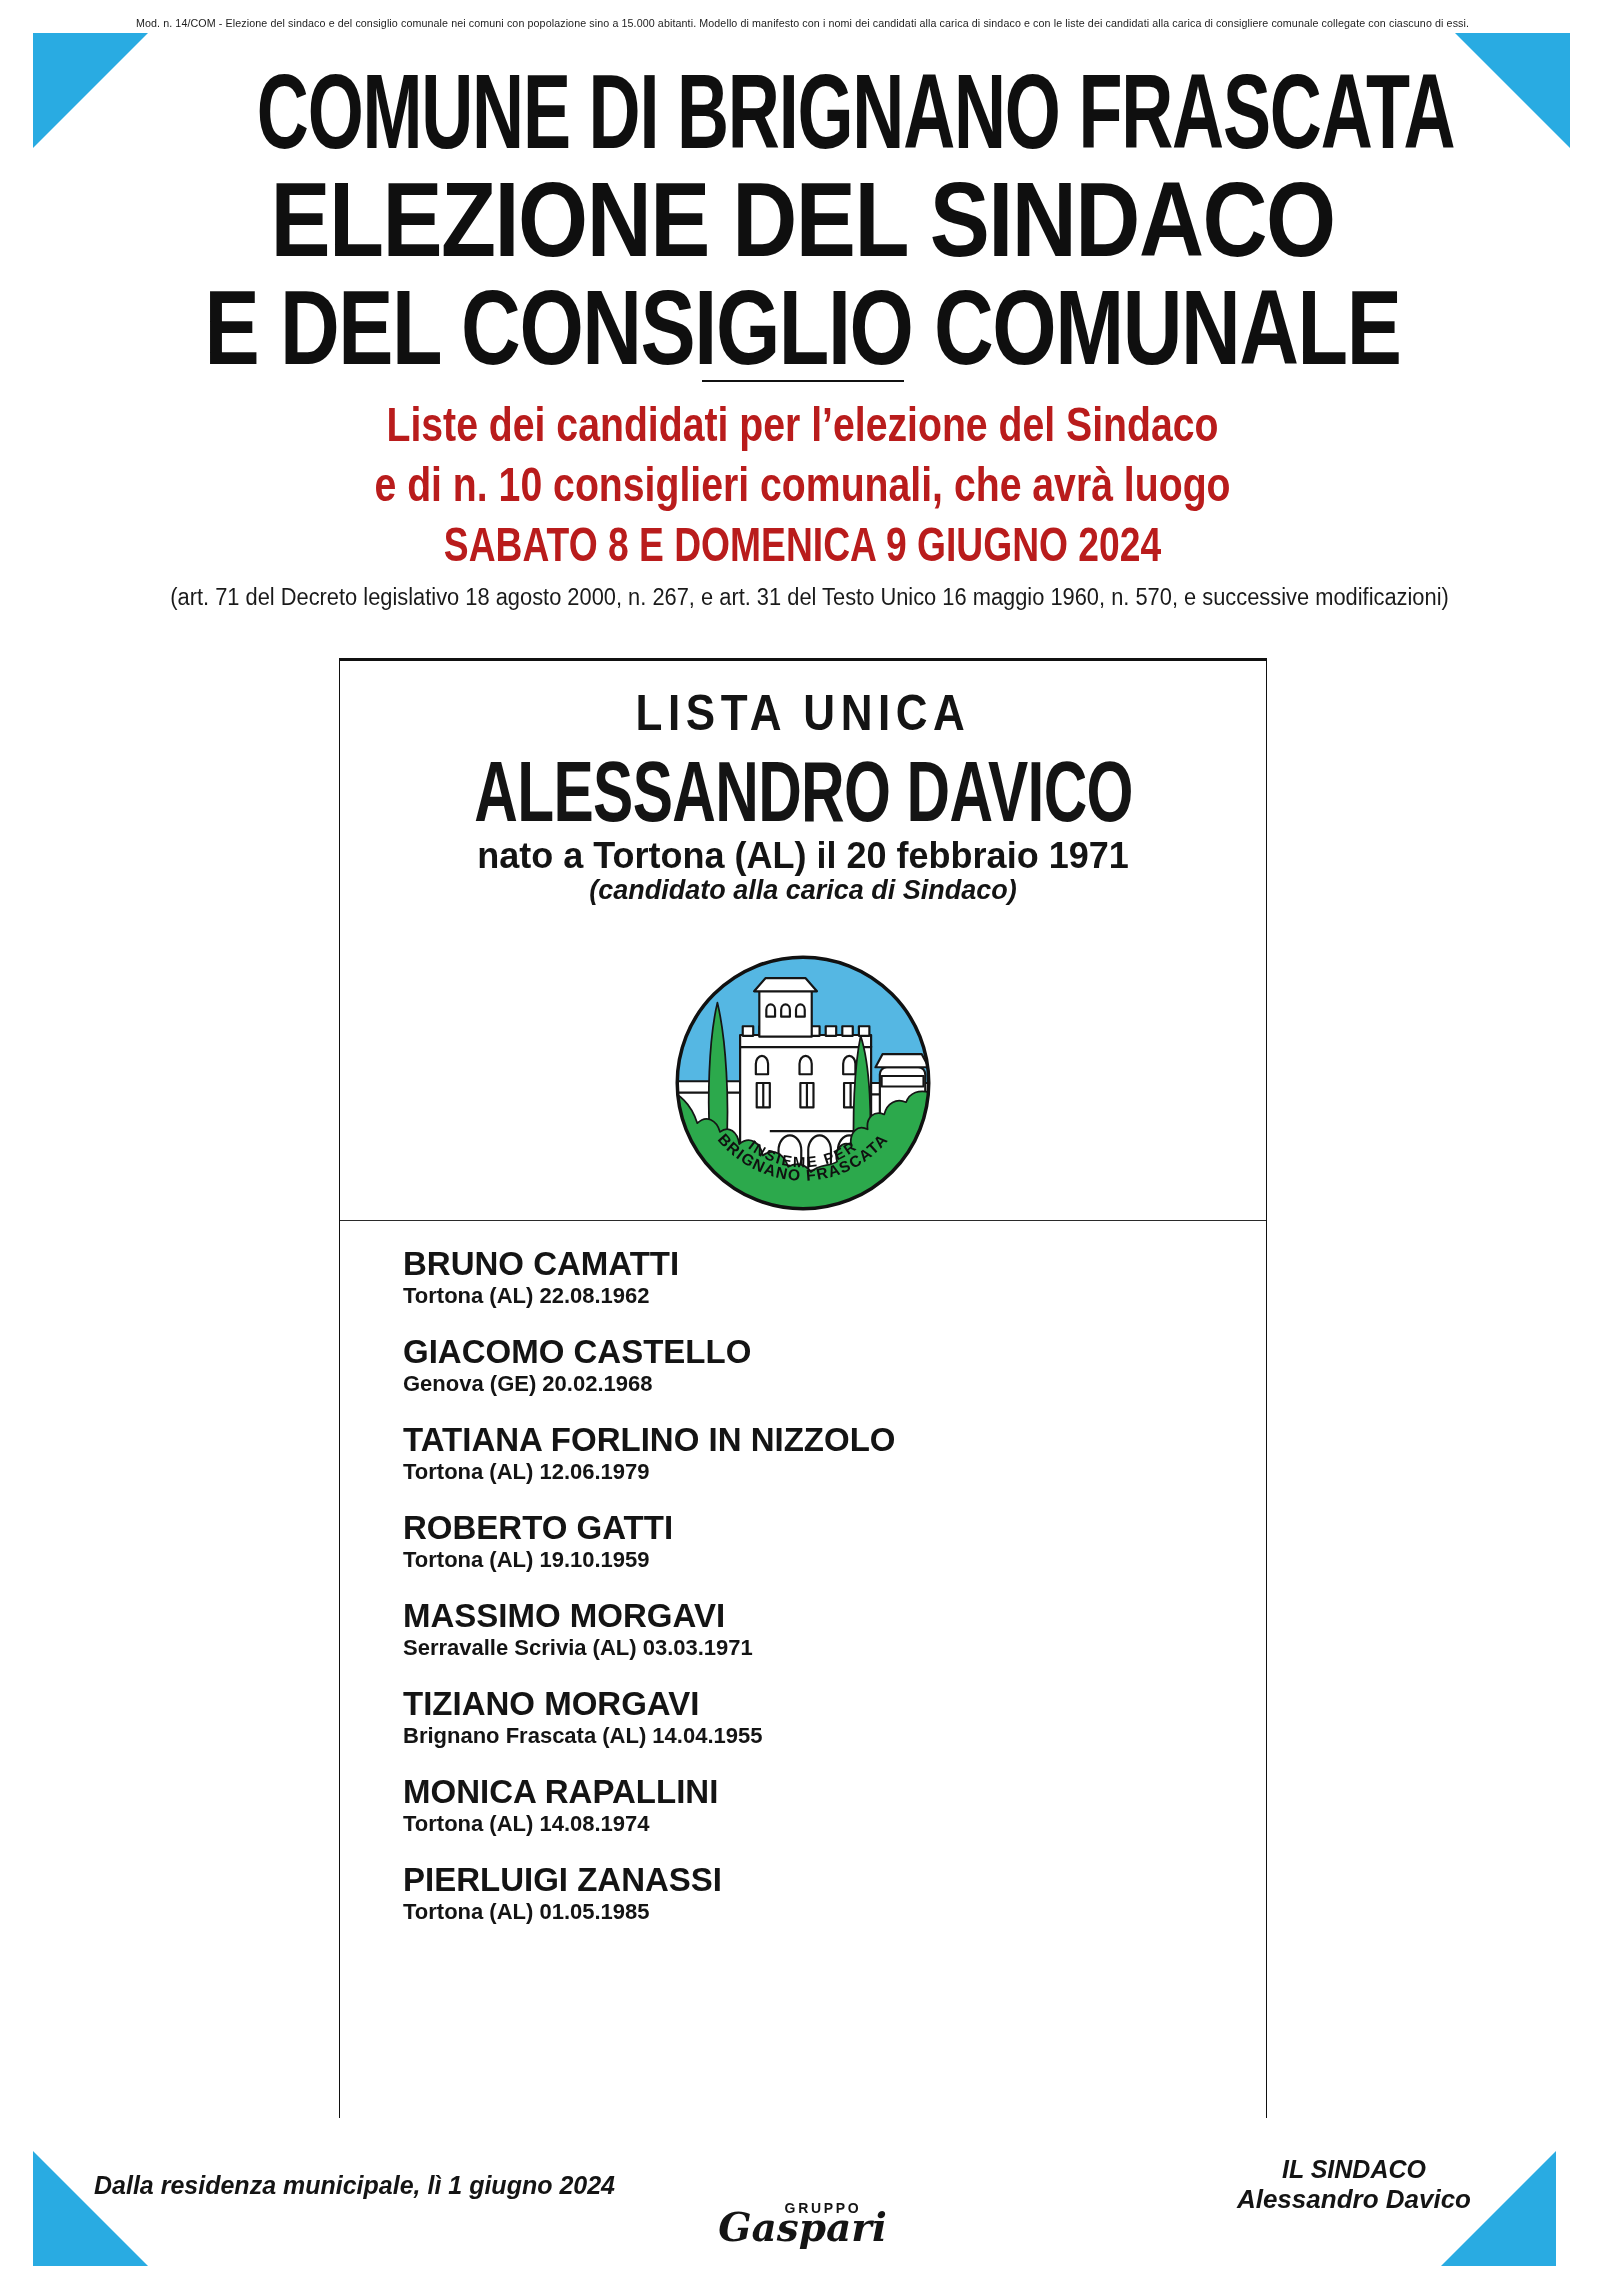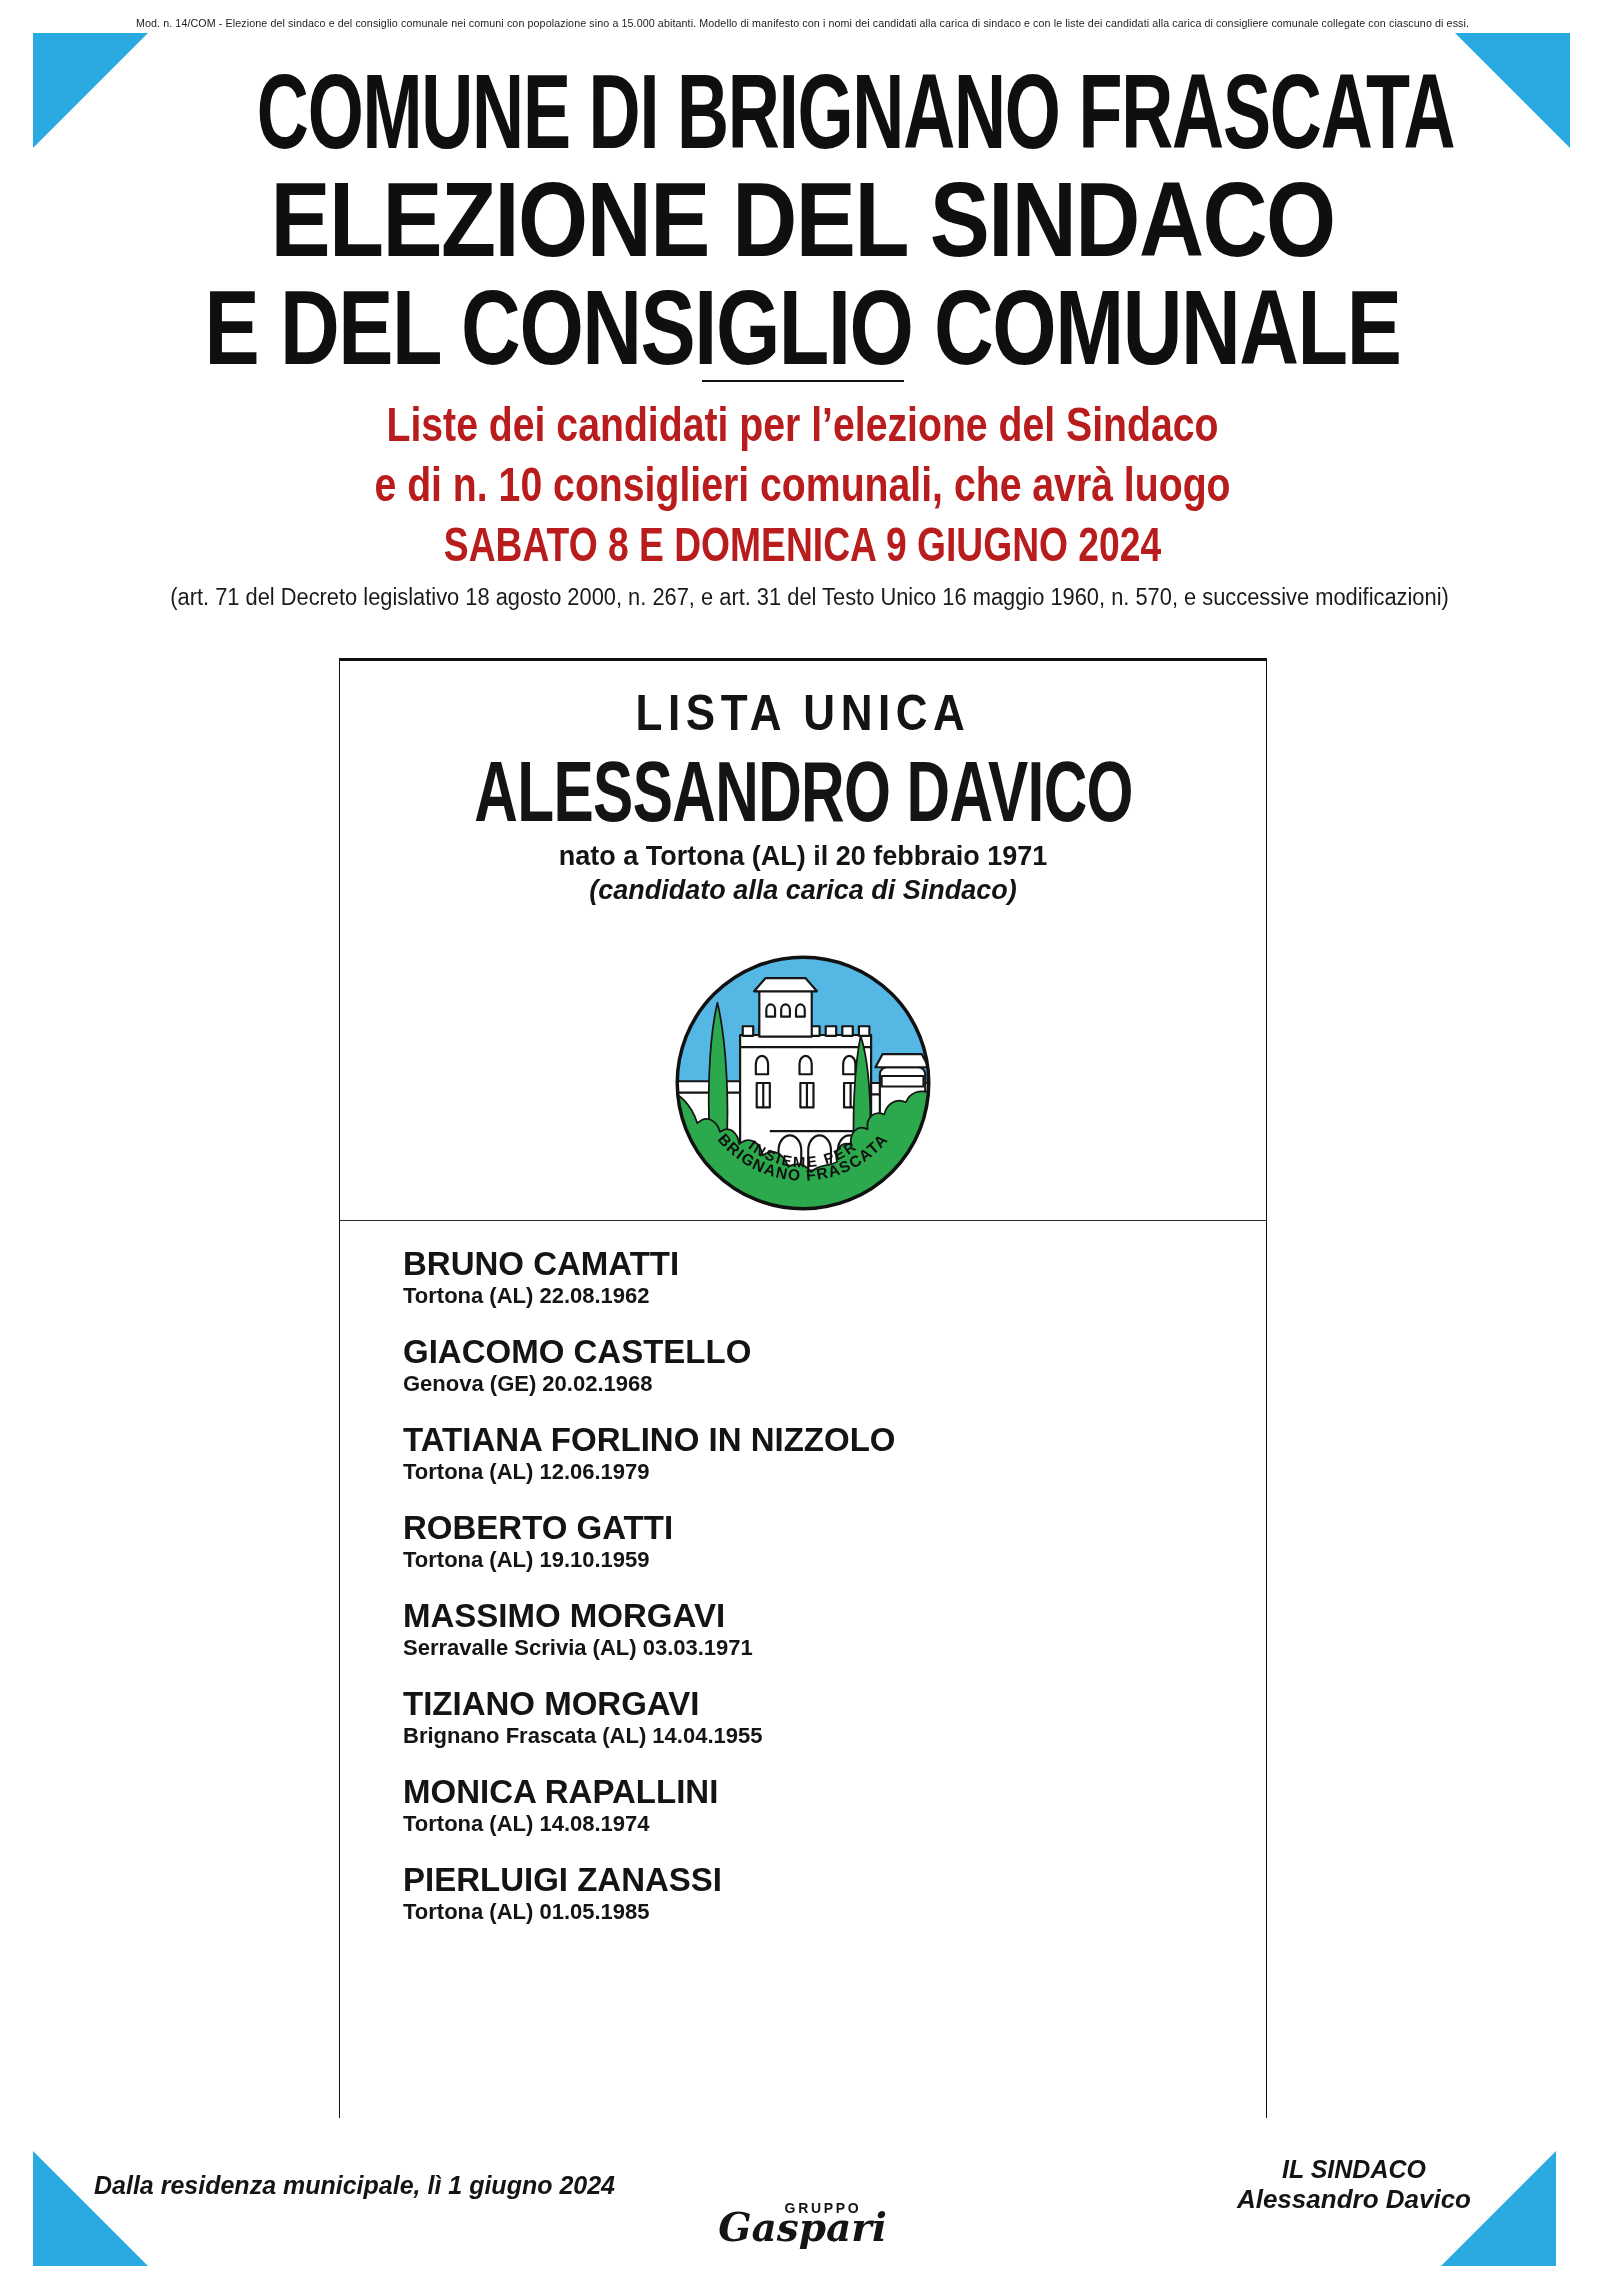--- a/index.html
+++ b/index.html
@@ -29,21 +29,21 @@
   .legal-note{position:absolute;top:584px;left:0;right:0;text-align:center;
               font-size:23px;color:#1a1a1a;margin-left:14px;}
 
   
   .list-box{position:absolute;left:339px;top:658px;width:928px;height:1460px;box-sizing:border-box;
             border-top:3.6px solid #111;border-left:1.8px solid #111;border-right:1.8px solid #111;}
   .lista-header{margin-top:23px;text-align:center;font-size:50px;font-weight:bold;letter-spacing:6.3px;}
   .lista-header .cond{--sx:.88;}
   .mayor-name{margin-top:7.2px;text-align:center;font-size:85px;font-weight:bold;line-height:86px;letter-spacing:-0.9px;}
   .mayor-name .cond{--sx:.71;}
-  .mayor-birth{margin-top:3.6px;text-align:center;font-size:27px;font-weight:bold;line-height:34px;}
+  .mayor-birth{margin-top:3.6px;text-align:center;font-size:36px;font-weight:bold;line-height:34px;}
   .mayor-role{text-align:center;font-size:27px;font-weight:bold;font-style:italic;line-height:34px;}
   .logo{display:block;margin:45px auto 0;width:262px;height:262px;}
   .box-divider{border-top:1.8px solid #2a2a2a;margin-top:6.3px;}
   .cand-list{padding:25px 36px 0 63px;}
   .cand{height:63px;margin-bottom:25px;}
   .cand-name{font-size:33px;font-weight:bold;line-height:36px;letter-spacing:0;}
   .cand-birth{font-size:22px;font-weight:bold;line-height:27px;}
 
   
   .place-date{position:absolute;left:94px;top:2171px;font-size:25px;font-weight:bold;font-style:italic;}

